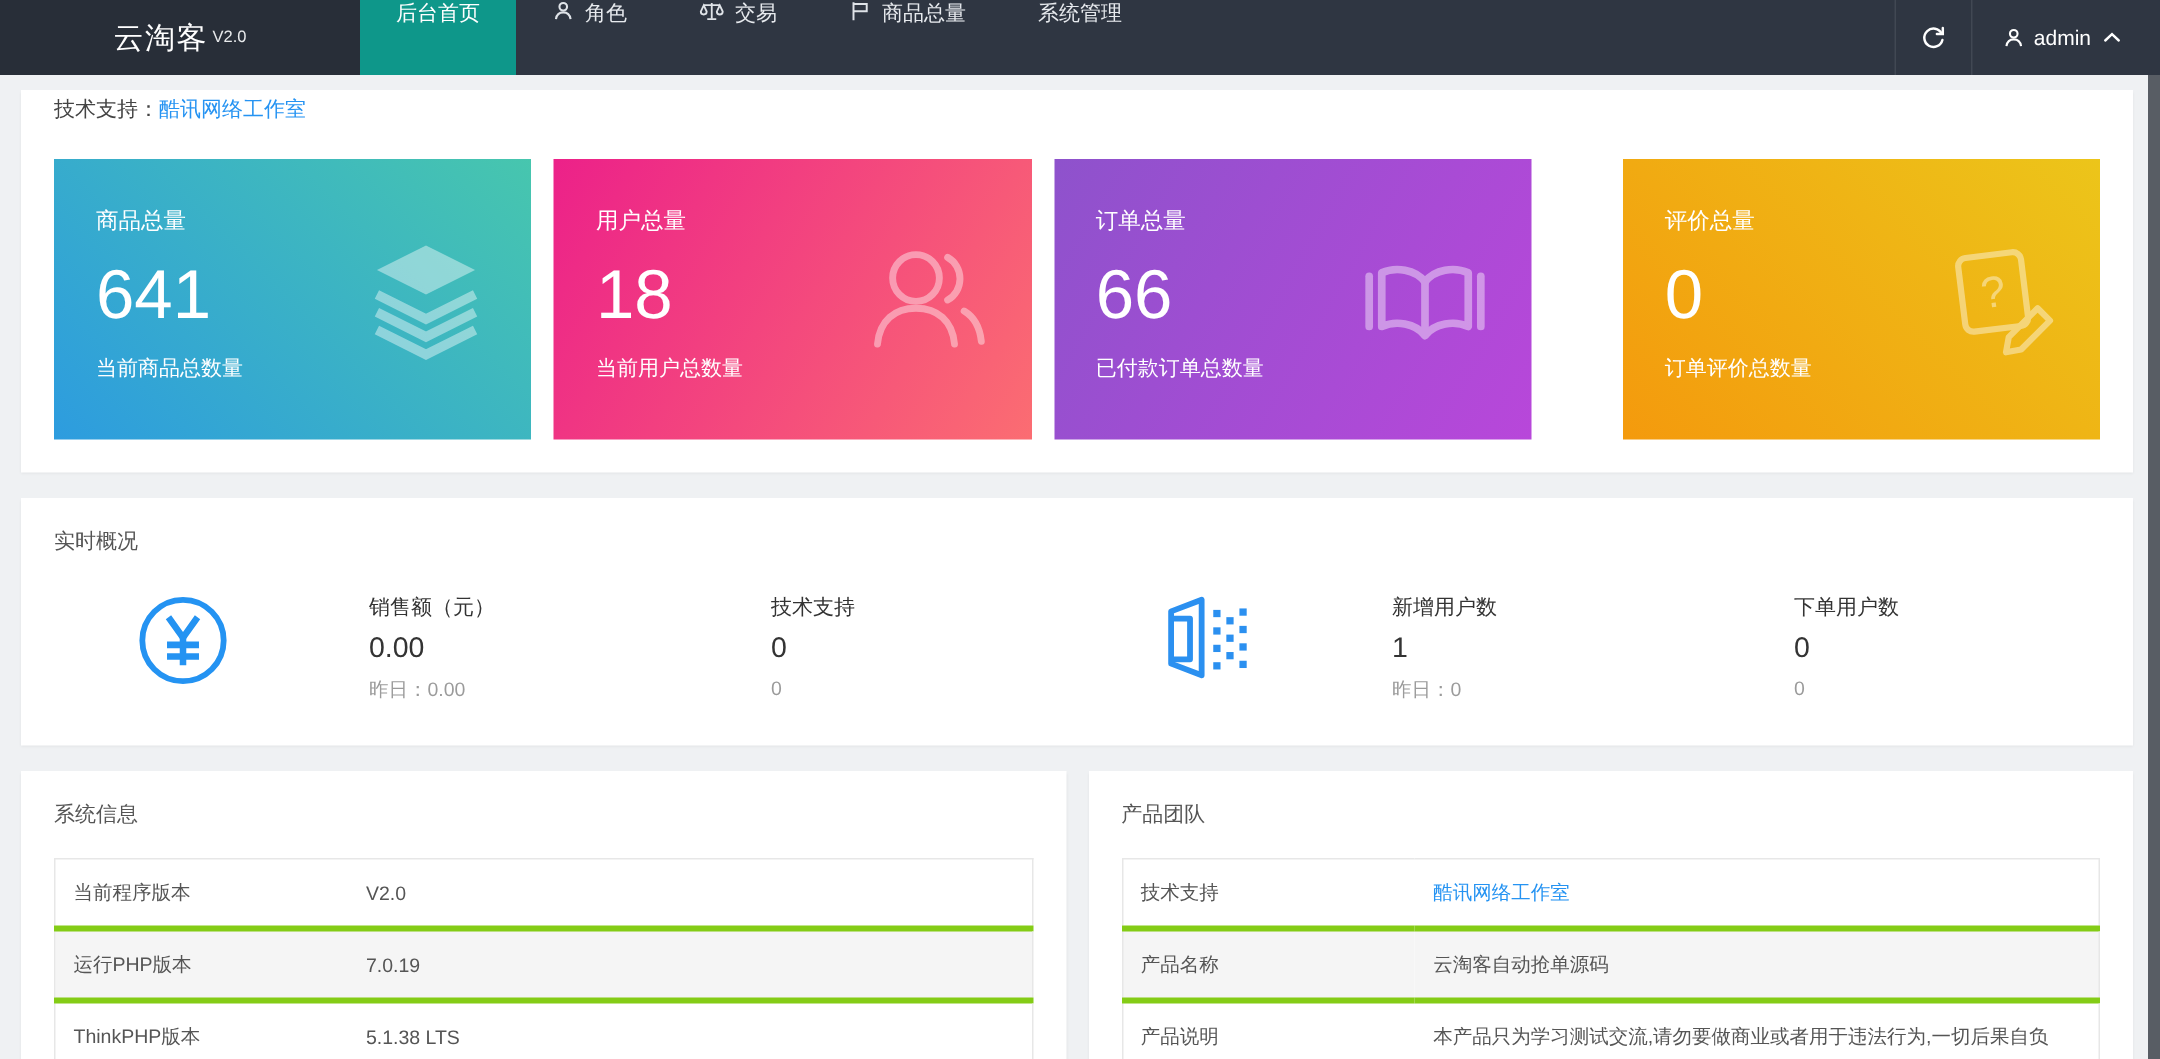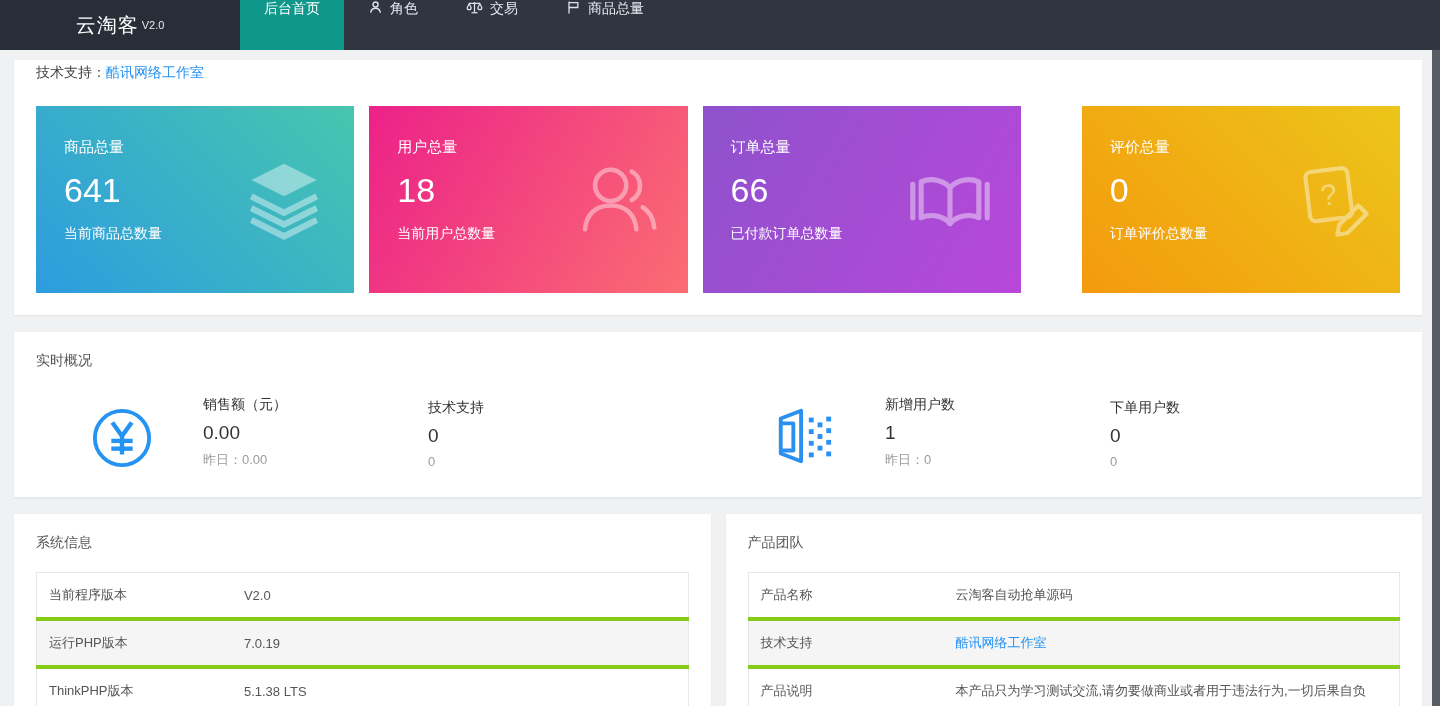--- a/index.html
+++ b/index.html
@@ -26,28 +26,28 @@
   
   .content { margin:10px 18px 0 14px; }
   .panel { background:#fff; box-shadow:0 1px 2px rgba(0,0,0,.06); }
   .panel-top { padding:4px 22px 22px; }
   .support-line { font-size:14px; color:#444; margin-bottom:24px; }
   .support-line a { color:#2593f2; text-decoration:none; }
   
   .cards-row { display:flex; gap:15px; }
   .stat-card { flex:1; height:187px; position:relative; color:#fff; padding:32px 28px; overflow:hidden; }
   .card-title { font-size:15px; }
-  .card-value { font-size:34px; line-height:1; margin:16px 0 18px; }
+  .card-value { font-size:46px; line-height:1; margin:16px 0 18px; }
   .card-sub { font-size:14px; }
   .card-icon { position:absolute; right:26px; top:50%; transform:translateY(-50%); opacity:.42; }
   
   .panel-realtime { margin-top:17px; padding:20px 22px 28px; }
   .panel-title { font-size:14px; color:#555;font-family:Liberation Serif, serif; }
   .stats-row { display:flex; margin-top:26px; }
-  .half { flex:1; display:flex; align-items:flex-end; }
+  .half { flex:1; display:flex; align-items:flex-start;gap:43px; }
   .rt-icon { margin-left:55px; width:62px; height:62px; flex:0 0 auto; }
   .stat-group { margin-left:50px; min-width:140px; }
   .stat-group + .stat-group { margin-left:85px; }
   .stat-label { font-size:14px; color:#333; }
   .stat-value { font-size:19px; color:#333; margin:8px 0 7px; }
   .stat-sub { font-size:13px; color:#9b9b9b; }
   
   .bottom-row { display:flex; gap:15px; margin-top:17px; }
   .panel-bottom { flex:1; padding:20px 22px 24px; height:240px; }
   .panel-bottom .panel-title { margin-bottom:20px; }
@@ -96,22 +96,49 @@
     </div>
     <div class="nav-item">
       <span class="nicon">
         <svg width="15" height="15" viewBox="0 0 16 16" fill="none" stroke="#dfe3e8" stroke-width="1.4">
           <path d="M3.2 1.6v12.8"></path>
             <path d="M3.2 2.8h9.4v5.2H3.2"></path>
         </svg>
       </span>
       <span>商品总量</span>
     </div>
-  </div>
-
+    <div class="nav-item">
+      <span>系统管理</span>
+    </div>
+  </div>
+
+  <div class="nav-right">
+    <div class="refresh-btn">
+      <span>
+        <svg width="18" height="18" viewBox="0 0 20 20" fill="none" stroke="#fff" stroke-width="1.8" stroke-linecap="round">
+          <path d="M16.6 11.8a6.8 6.8 0 1 1-.5-4.6"></path>
+          <path d="M16.9 3v4.4h-4.4"></path>
+        </svg>
+      </span>
+    </div>
+    <div class="user-drop">
+      <span class="nicon">
+        <svg width="15" height="15" viewBox="0 0 16 16" fill="none" stroke="#fff" stroke-width="1.5">
+          <circle cx="8" cy="4.8" r="2.7"></circle>
+          <path d="M2.8 13.6c.5-3.2 2.6-4.8 5.2-4.8s4.7 1.6 5.2 4.8"></path>
+        </svg>
+      </span>
+      <span>admin</span>
+      <span class="chev">
+        <svg width="12" height="8" viewBox="0 0 12 8" fill="none" stroke="#fff" stroke-width="1.6" stroke-linecap="round">
+          <path d="M1.5 6L6 1.8 10.5 6"></path>
+        </svg>
+      </span>
+    </div>
+  </div>
 </div>
 
 <div class="content">
 
   <div class="panel panel-top">
     <div class="support-line">
       <span>技术支持：</span><a href="#">酷讯网络工作室</a>
     </div>
 
     <div class="cards-row">
@@ -259,28 +286,28 @@
           </tr>
         </tbody>
       </table>
     </div>
 
     <div class="panel panel-bottom">
       <div class="panel-title">产品团队</div>
       <table class="info-table">
         <tbody>
           <tr>
+            <td class="lbl">技术支持</td>
+            <td><a href="#">酷讯网络工作室</a></td>
+          </tr>
+          <tr>
             <td class="lbl">产品名称</td>
             <td>云淘客自动抢单源码</td>
           </tr>
           <tr>
-            <td class="lbl">技术支持</td>
-            <td><a href="#">酷讯网络工作室</a></td>
-          </tr>
-          <tr>
             <td class="lbl">产品说明</td>
             <td>本产品只为学习测试交流,请勿要做商业或者用于违法行为,一切后果自负</td>
           </tr>
         </tbody>
       </table>
     </div>
 
   </div>
 </div>
 

